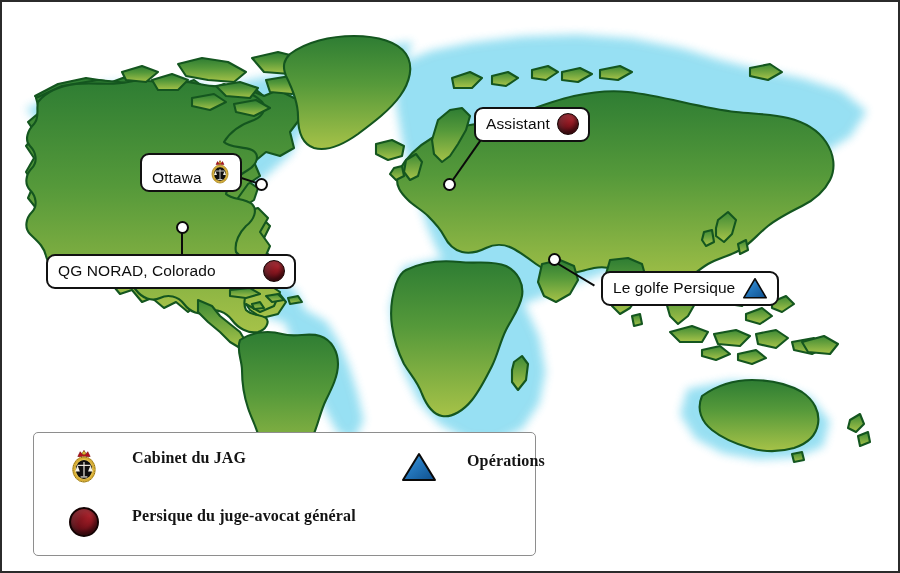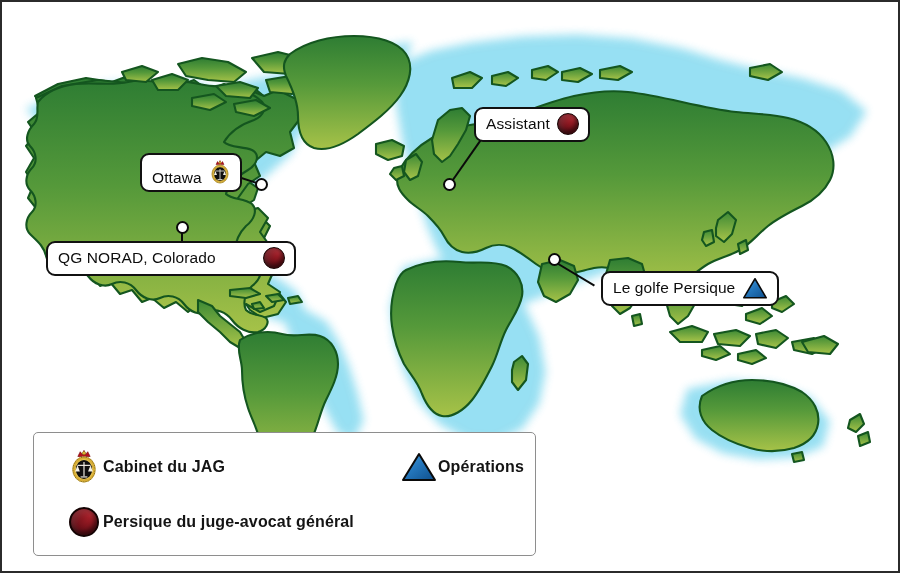--- a/index.html
+++ b/index.html
@@ -71,21 +71,21 @@
     border:1px solid #8e8e8e;
     border-radius:5px;
     box-sizing:border-box;
     z-index:50;
     display:grid;
     grid-template-columns:335px 1fr;
     grid-template-rows:1fr 1fr;
     align-items:center;
     padding:6px 0 6px 0;
   }
-  .legend-item{display:flex;align-items:center;gap:1px;padding-left:32px;}
+  .legend-item{display:flex;gap:30px;padding-left:32px;font-family:Liberation Serif, serif;}
   .legend-item.col2{padding-left:32px;}
   .legend-text{
     font-size:16px;font-weight:bold;color:#141414;letter-spacing:.15px;
   }
   .legend-icon-wrap{width:36px;display:flex;justify-content:center;align-items:center;}
 </style>
 </head>
 <body>
 
 <div id="root">
@@ -368,21 +368,21 @@
             <path d="M13,24 L10,32 L16,32 Z" fill="#f3f0e6" stroke="none"></path>
             <path d="M31,24 L28,32 L34,32 Z" fill="#f3f0e6" stroke="none"></path>
             <line x1="17" y1="41" x2="27" y2="41"></line>
           </g>
           <ellipse cx="22" cy="30" rx="16" ry="18" fill="none" stroke="#e9cb5c" stroke-width="1.1" stroke-dasharray="1.6 1.6"></ellipse>
         </g>
       </svg>
     </span>
   </div>
 
-  <div class="callout" style="left:44px;top:239px;gap:47px;">
+  <div class="callout" style="left:44px;top:252px;gap:47px;">
     <span class="callout-label">QG NORAD, Colorado</span>
     <span class="sym-sphere"></span>
   </div>
 
   <div class="callout" style="left:472px;top:105px;">
     <span class="callout-label">Assistant</span>
     <span class="sym-sphere"></span>
   </div>
 
   <div class="callout" style="left:599px;top:269px;">

